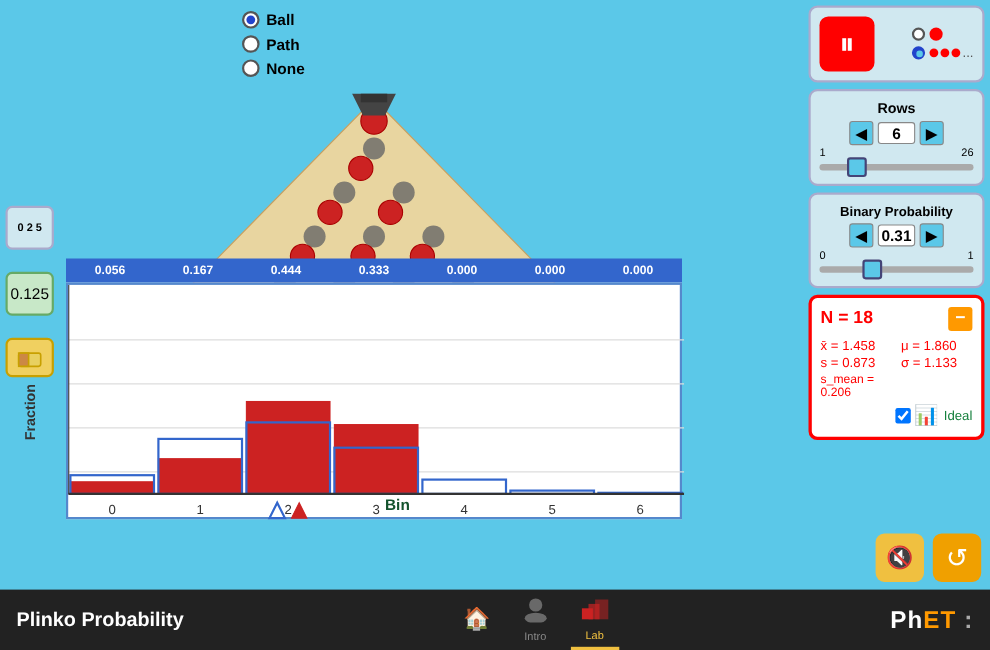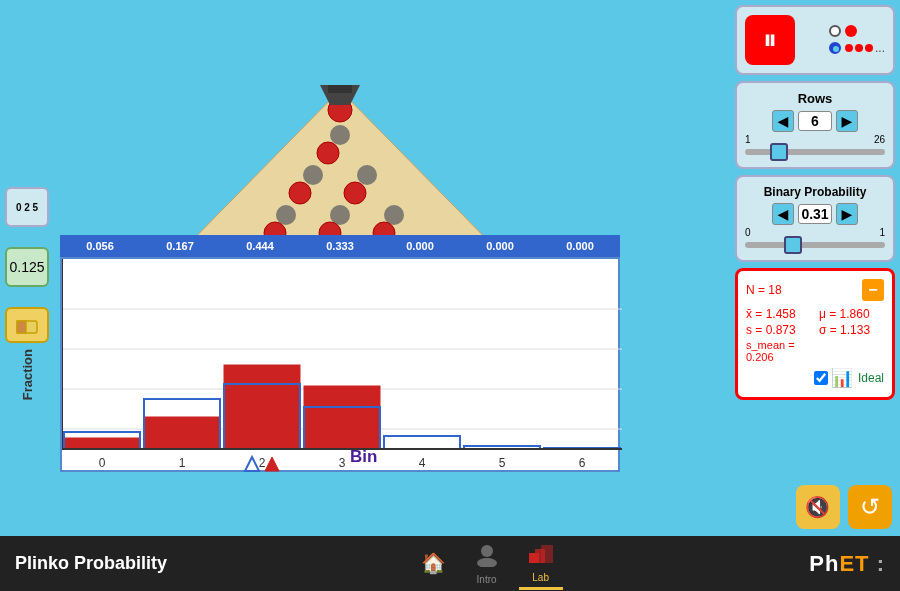--- a/index.html
+++ b/index.html
@@ -194,22 +194,22 @@
       border-radius: 8px;
       padding: 8px;
     }
     .stats-header {
       display: flex;
       justify-content: space-between;
       align-items: center;
       margin-bottom: 6px;
     }
     .n-value {
-      font-size: 12px;
-      font-weight: normal;
+      font-size: 16px;
+      font-weight: bold;
       color: red;
     }
     .minus-btn {
       background: #f90;
       border: none;
       border-radius: 3px;
       width: 22px; height: 22px;
       font-size: 16px;
       font-weight: bold;
       cursor: pointer;
@@ -332,23 +332,23 @@
       font-size: 13px;
       font-weight: bold;
       color: #333;
     }
 
     
     .bin-label {
       position: absolute;
       bottom: 63px;
       left: 350px;
-      font-size: 17px;
-      font-weight: bold;
-      color: #4c1d95;
+      font-size: 14px;
+      font-weight: bold;
+      color: #14532d;
     }
 
     .sim-container {
       position: absolute;
       top: 0; left: 0;
       width: 730px;
       height: 530px;
     }
 
     
@@ -405,20 +405,34 @@
       font-size: 11px;
       line-height: 22px;
       font-weight: bold;
     }
   </style>
 </head>
 <body>
 
 <div class="sim-container">
 
+  <div class="radio-options">
+    <div class="radio-row">
+      <div class="radio-circle selected"></div>
+      <span>Ball</span>
+    </div>
+    <div class="radio-row">
+      <div class="radio-circle"></div>
+      <span>Path</span>
+    </div>
+    <div class="radio-row">
+      <div class="radio-circle"></div>
+      <span>None</span>
+    </div>
+  </div>
 
   <div class="plinko-board">
     <svg width="560" height="290" viewBox="0 0 560 290">
 
       <polygon points="280,5 560,290 0,290" fill="#e8d5a0" stroke="#c8a060" stroke-width="1"></polygon>
 
       <circle cx="280" cy="50" r="10" fill="#666" opacity="0.8"></circle>
 
       <circle cx="253" cy="90" r="10" fill="#666" opacity="0.8"></circle>
       <circle cx="307" cy="90" r="10" fill="#666" opacity="0.8"></circle>

